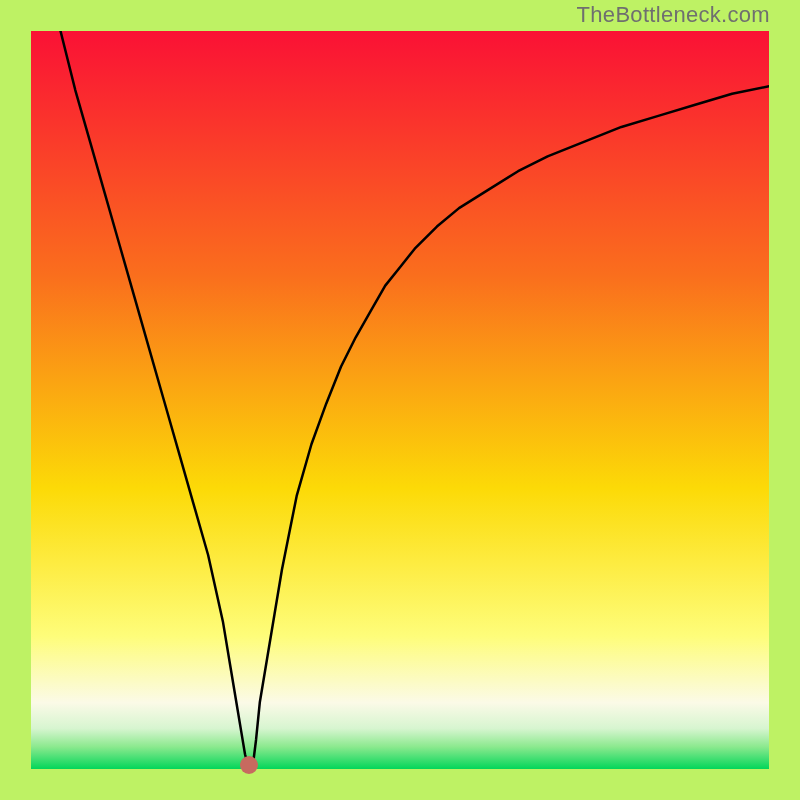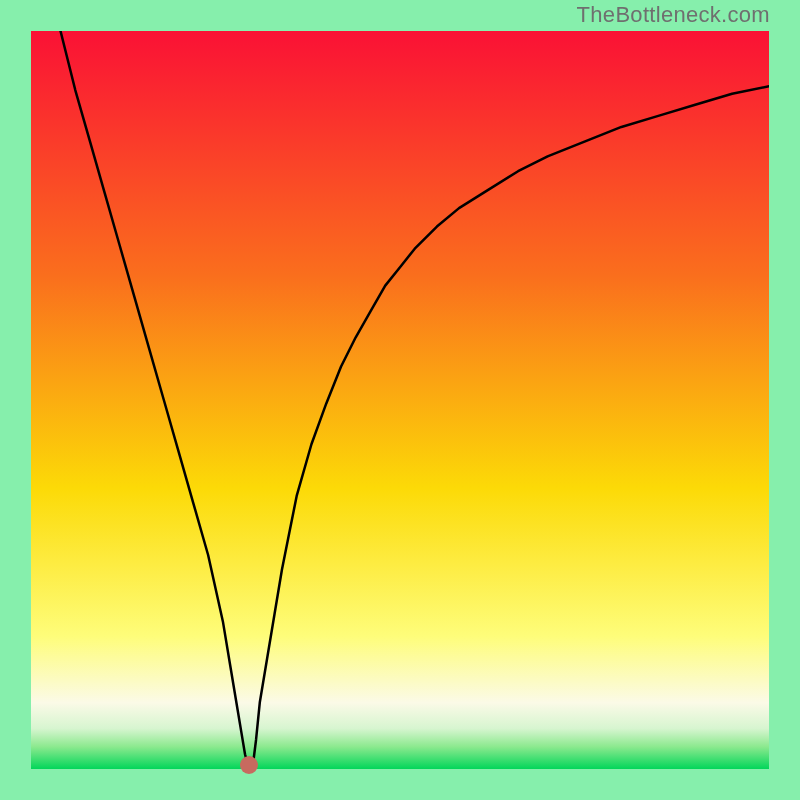--- a/index.html
+++ b/index.html
@@ -6,21 +6,21 @@
     margin: 0;
     padding: 0;
     width: 800px;
     height: 800px;
     background: #000;
     overflow: hidden;
   }
   .outer {
     width: 800px;
     height: 800px;
-    background: #86efac;
+    background: #bef264;
     position: relative;
   }
   .plot {
     position: absolute;
     left: 31px;
     top: 31px;
     width: 738px;
     height: 738px;
   }
   .plot svg {

